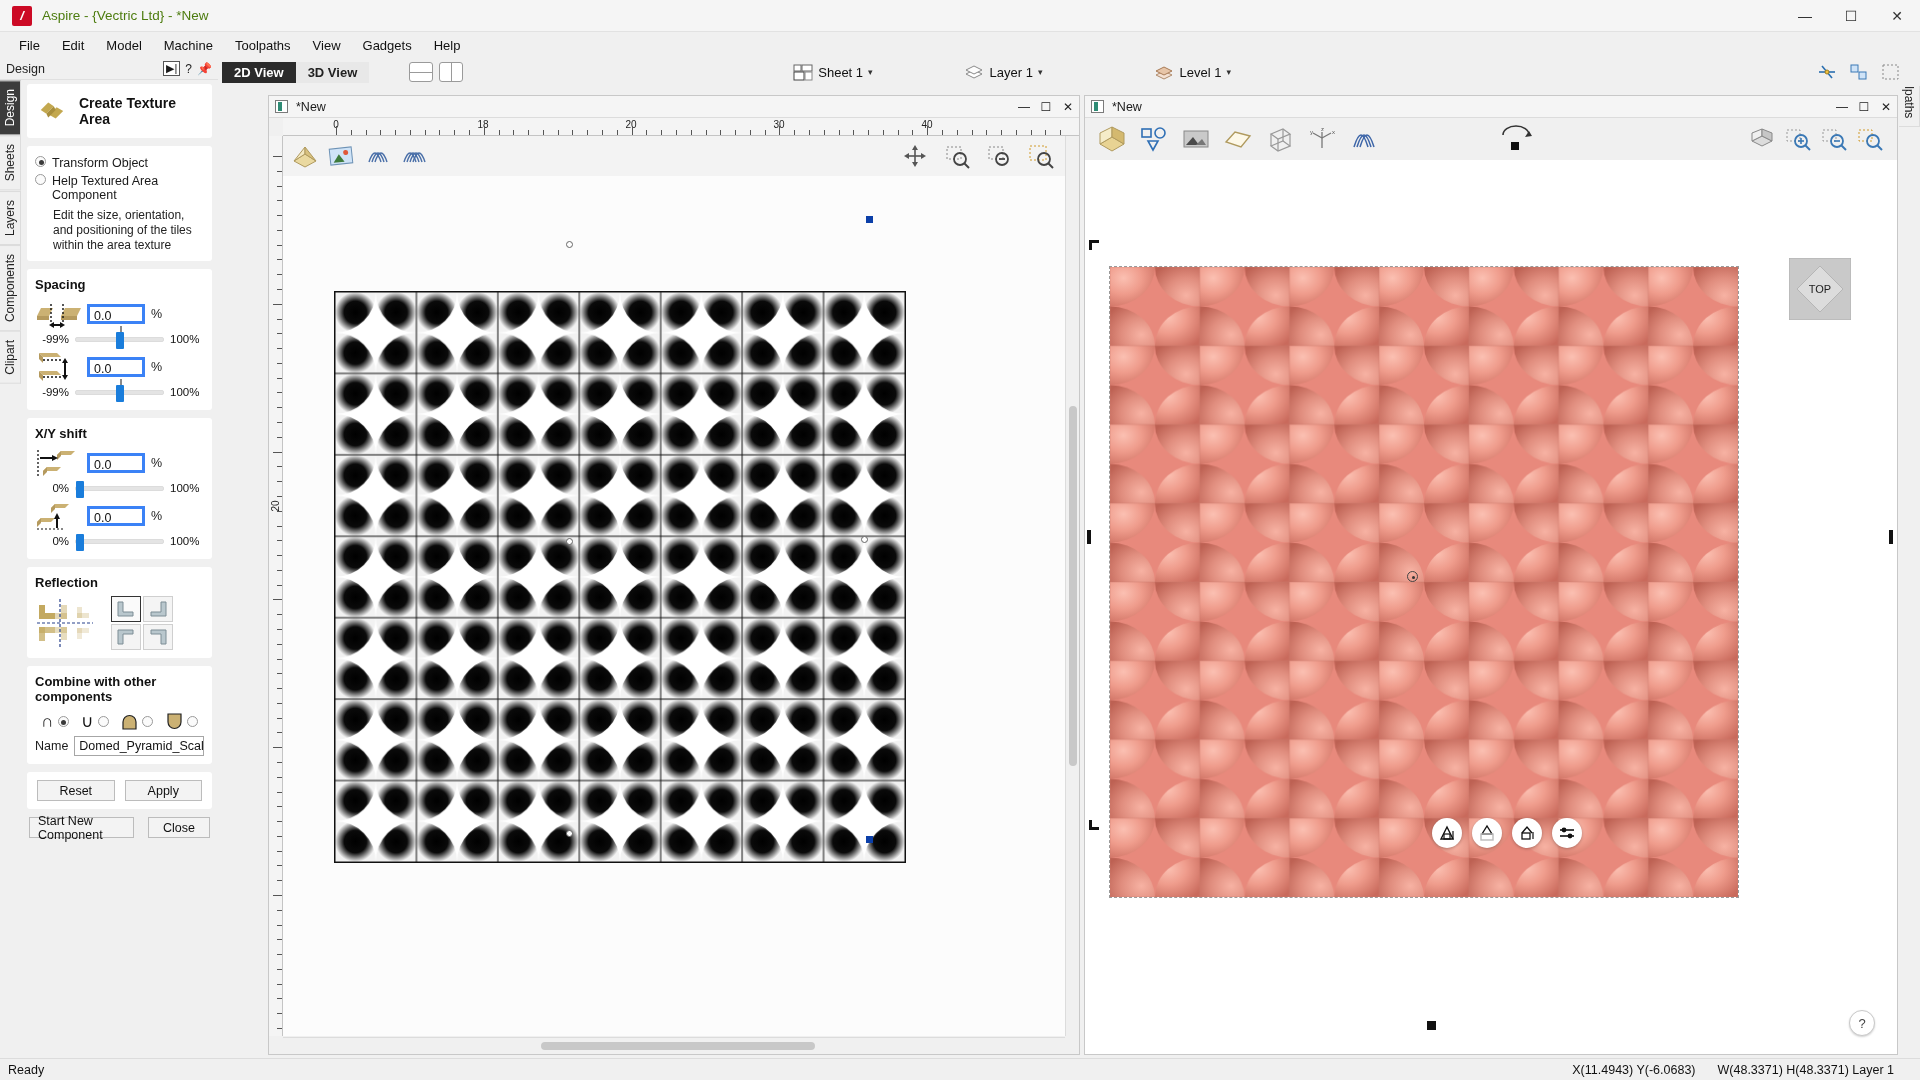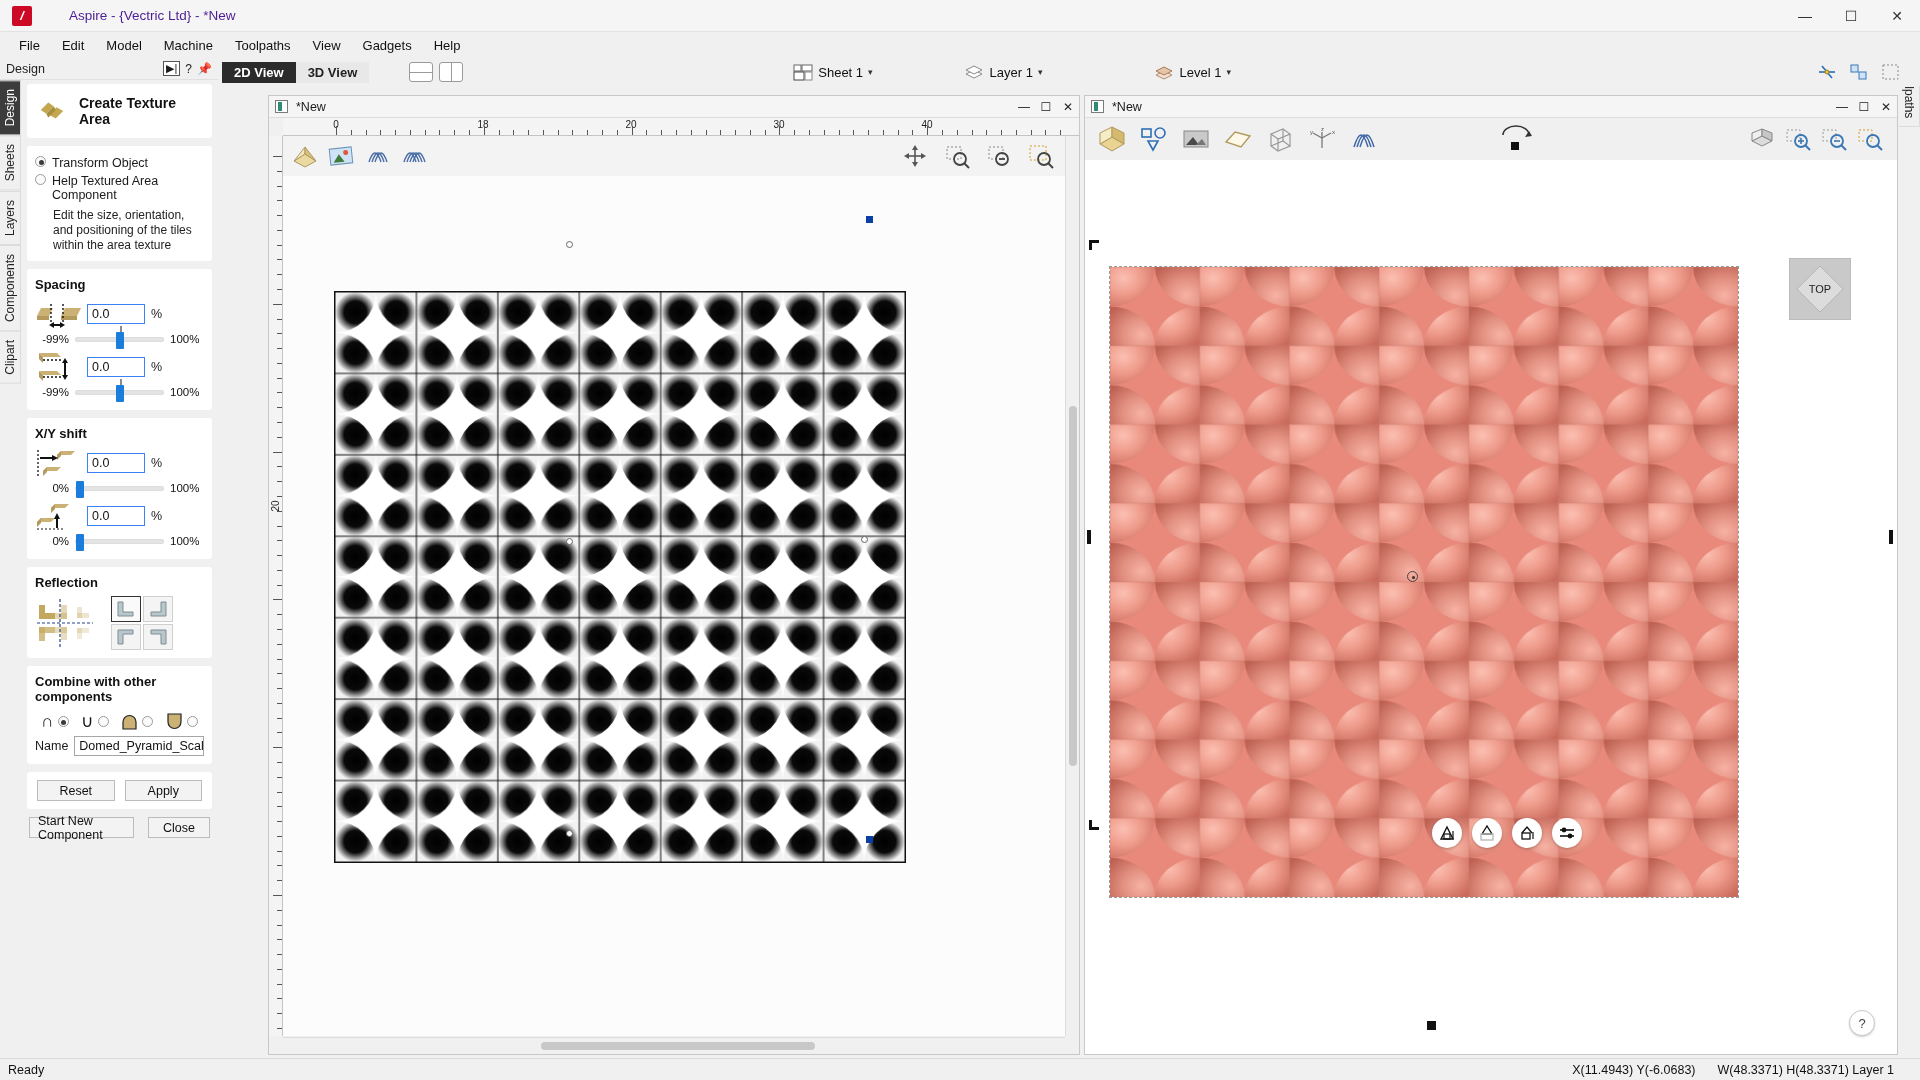--- a/index.html
+++ b/index.html
@@ -19,21 +19,21 @@
     position: absolute; left:0; top:0; width:1920px; height:32px;
     background:#f5f5f5; display:flex; align-items:center;
     border-bottom:1px solid #e2e2e2;
   }
   .app-logo {
     width:20px; height:20px; margin-left:12px; margin-right:10px;
     background:#cc0a25; border-radius:2px;
     display:flex; align-items:center; justify-content:center;
   }
   .app-logo .glyph { color:#fff; font-size:13px; font-style:italic; font-weight:bold; line-height:1;}
-  .title-text { font-size:13.5px; color:#4c1d95;margin-left:27px; }
+  .title-text { font-size:13.5px; color:#4d7c0f; }
   .win-btns { margin-left:auto; display:flex; height:32px; }
   .win-btn { width:46px; height:32px; display:flex; align-items:center; justify-content:center; font-size:14px; color:#333;}
 
   
   .menubar {
     position:absolute; left:0; top:32px; width:1920px; height:26px;
     background:#f0f0f0; display:flex; align-items:center; padding-left:8px;
   }
   .menu-item { padding:3px 11px; font-size:13px; color:#111; }
 
@@ -83,21 +83,21 @@
   .radio.on::after{
     content:""; position:absolute; left:2.5px; top:2.5px; width:5px; height:5px;
     border-radius:50%; background:#3a3a3a;
   }
   .radio-label { font-size:12.5px; }
   .desc { font-size:12px; color:#222; margin:4px 0 0 18px; line-height:15px;}
 
   .spin-row { display:flex; align-items:center; gap:6px; margin-bottom:2px;}
   .tile-icon { width:46px; height:32px; flex:none; position:relative; }
   .numbox {
-    width:58px; height:20px; border:1px solid #3b82f6; background:#fff;
+    width:58px; height:20px; border:3px solid #3b82f6; background:#fff;
     font-size:12.5px; padding:1px 4px; line-height:17px; color:#111;
   }
   .pct { font-size:12.5px; }
   .slider-row { display:flex; align-items:center; gap:6px; margin:3px 0 4px 0;}
   .minlbl, .maxlbl { font-size:11.5px; color:#111; width:34px; }
   .minlbl { text-align:right; }
   .track {
     position:relative; flex:1; height:5px; background:#e4e4e4;
     border:1px solid #dcdcdc; border-radius:2px;
   }

